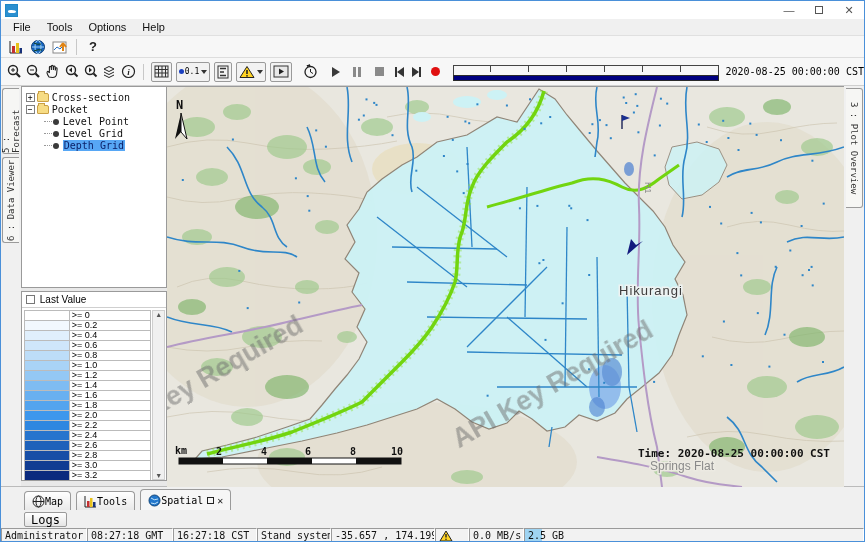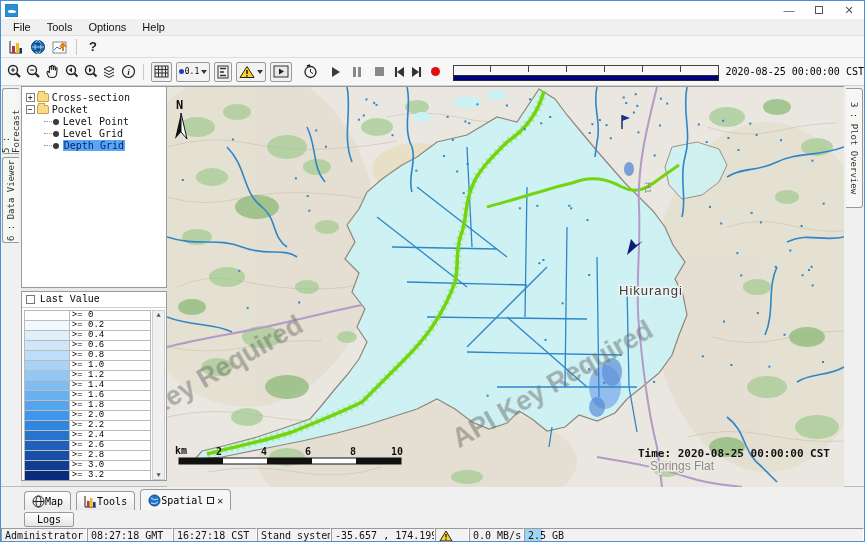--- a/index.html
+++ b/index.html
@@ -52,21 +52,21 @@
 
   
   .main { display:flex; height:400px; }
   .side-strip { width:20px; background:#f0f0f0; position:relative; }
   .vtab { position:absolute; left:1px; width:17px; background:#f6f6f4; border:1px solid #9a9a9a; border-radius:3px 0 0 3px; display:flex; align-items:center; justify-content:center; font-size:9px; color:#333; font-family:"DejaVu Sans Mono",monospace; }
   .vtab-left { writing-mode:vertical-rl; transform:rotate(180deg); border-radius:0 3px 3px 0; border-left:none; }
   .vtab-right { writing-mode:vertical-rl; border-radius:0 3px 3px 0; border-left:none; }
   .left-panel { width:148px; background:#e8e8e8; display:flex; flex-direction:column; }
   .tree-panel { height:202px; background:#fff; border:1px solid #9a9a9a; overflow:hidden; padding-top:4px; font-family:"DejaVu Sans Mono",monospace; font-size:10px; }
   .splitter { height:3px; }
-  .legend-panel { height:190px; background:#fff; border:1px solid #9a9a9a; font-family:Liberation Mono, monospace; font-size:10px; display:flex; flex-direction:column; }
+  .legend-panel { height:190px; background:#fff; border:1px solid #9a9a9a; font-family:Liberation Sans, sans-serif; font-size:10px; display:flex; flex-direction:column; }
 
   .tree-row { display:flex; align-items:center; height:11px; margin:1px 0 1px 4px; white-space:nowrap; }
   .expander { width:9px; height:9px; border:1px solid #808080; background:#fff; font-size:8px; line-height:7px; text-align:center; margin-right:2px; flex:none; }
   .folder { width:12px; height:9px; background:#f7dc84; border:1px solid #caa046; border-radius:1px 2px 1px 1px; position:relative; margin-right:3px; flex:none; }
   .folder::before { content:""; position:absolute; top:-3px; left:0; width:5px; height:2px; background:#f7dc84; border:1px solid #caa046; border-bottom:none; }
   .bullet { width:6px; height:6px; border-radius:50%; background:#3a3a3a; margin:0 4px 0 0; flex:none; }
   .tree-child { margin-left:22px; }
   .conn { width:8px; border-top:1px dotted #999; margin-right:1px; flex:none; }
   .tree-label { color:#111; }
   .tree-label.selected { background:#57a7f5; color:#0a1e66; padding:0 1px; }
@@ -81,21 +81,21 @@
 
   .map-wrap { width:677px; height:400px; position:relative; border-top:1px solid #9a9a9a; background:#e9e7df; }
 
   
   .bottom-tabs { height:24px; background:#f0f0f0; display:flex; align-items:flex-end; padding-left:23px; border-top:1px solid #bbb; font-family:"DejaVu Sans Mono",monospace; font-size:10px; }
   .btab { display:flex; align-items:center; gap:0; border:1px solid #9a9a9a; border-bottom:none; border-radius:4px 4px 0 0; background:linear-gradient(#ffffff,#e9e9e9); padding:2px 7px; margin-right:5px; height:19px; }
   .btab.active { height:21px; background:#f6f6f6; }
   .btab-ctl { font-size:10px; font-weight:bold; color:#222; margin-left:3px; }
   .max-glyph { width:7px; height:7px; border:1px solid #222; display:inline-block; margin-left:4px; }
   .logs-row { height:18px; background:#f0f0f0; display:flex; align-items:center; padding-left:23px; }
-  .logs-btn { border:1px solid #9a9a9a; border-radius:2px; background:linear-gradient(#fff,#e5e5e5); font-family:"DejaVu Sans Mono",monospace; font-size:10px; padding:0 12px; height:15px;text-align:center; }
+  .logs-btn { border:1px solid #9a9a9a; border-radius:2px; background:linear-gradient(#fff,#e5e5e5); font-family:"DejaVu Sans Mono",monospace; font-size:12px; padding:0 6px; height:15px;text-align:center; }
 
   
   .statusbar { height:15px; display:flex; background:#f2f2f2; font-family:"DejaVu Sans Mono",monospace; font-size:10px; color:#111; }
   .st-cell { border:1px solid; border-color:#9a9a9a #fff #fff #9a9a9a; background:#f2f2f2; padding:0 3px; display:flex; align-items:center; white-space:nowrap; overflow:hidden; position:relative; }
   .mem-fill { position:absolute; left:0; top:0; bottom:0; width:17px; background:#9fd4f2; }
   .mem-label { position:relative; }
 
   svg text { user-select:none; }
 </style>
 </head>

